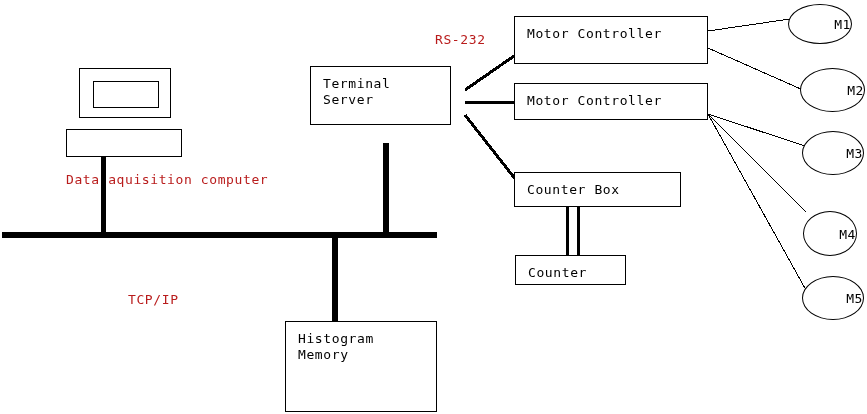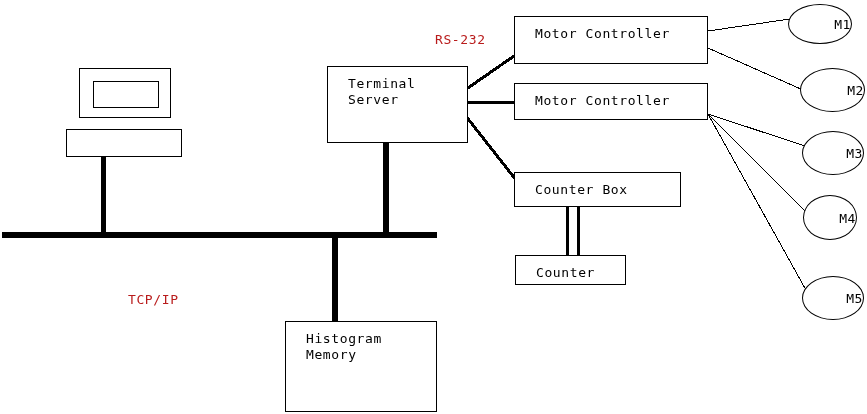--- a/index.html
+++ b/index.html
@@ -29,21 +29,20 @@
     background: #ffffff;
   }
   .node-label {
     position: absolute;
     white-space: pre;
     font-family: "DejaVu Sans Mono", "Liberation Mono", monospace;
     font-size: 13px;
     line-height: 16px;
     color: #000000;
     letter-spacing: 0.6px;
-    margin-left: 8px;
   }
   .box-label {
     left: 12px;
     top: 9px;
   }
   .free-label {
     position: absolute;
     white-space: pre;
     font-family: "DejaVu Sans Mono", "Liberation Mono", monospace;
     font-size: 13px;
@@ -98,22 +97,23 @@
       <line x1="708" y1="114" x2="806" y2="212" stroke="#000000" stroke-width="1"></line>
       <line x1="708" y1="114" x2="806" y2="290" stroke="#000000" stroke-width="1"></line>
     </svg>
 
   <div class="node" style="left: 79px; top: 68px; width: 92px; height: 50px;">
     <div class="screen-inner" style="left: 13px; top: 12px; width: 66px; height: 27px;"></div>
   </div>
 
   <div class="node" style="left: 66px; top: 129px; width: 116px; height: 28px;"></div>
 
+  <div class="free-label" style="left: 66px; top: 172px;">Data aquisition computer</div>
 
-  <div class="node" style="left: 327px; top: 66px; width: 141px; height: 77px;">
+  <div class="node" style="left: 310px; top: 66px; width: 141px; height: 59px;">
     <div class="node-label box-label">Terminal
 Server</div>
   </div>
 
   <div class="node" style="left: 514px; top: 16px; width: 194px; height: 48px;">
     <div class="node-label box-label">Motor Controller</div>
   </div>
 
   <div class="node" style="left: 514px; top: 83px; width: 194px; height: 37px;">
     <div class="node-label box-label">Motor Controller</div>
@@ -138,20 +138,20 @@
 
   <div class="motor-node" style="left: 788px; top: 4px; width: 64px; height: 40px;">
     <div class="motor-label">M1</div>
   </div>
   <div class="motor-node" style="left: 800px; top: 68px; width: 65px; height: 44px;">
     <div class="motor-label">M2</div>
   </div>
   <div class="motor-node" style="left: 802px; top: 131px; width: 62px; height: 44px;">
     <div class="motor-label">M3</div>
   </div>
-  <div class="motor-node" style="left: 803px; top: 195px; width: 54px; height: 45px;">
+  <div class="motor-node" style="left: 803px; top: 211px; width: 54px; height: 45px;">
     <div class="motor-label">M4</div>
   </div>
   <div class="motor-node" style="left: 802px; top: 276px; width: 62px; height: 44px;">
     <div class="motor-label">M5</div>
   </div>
 
 </div>
 
 </body></html>

